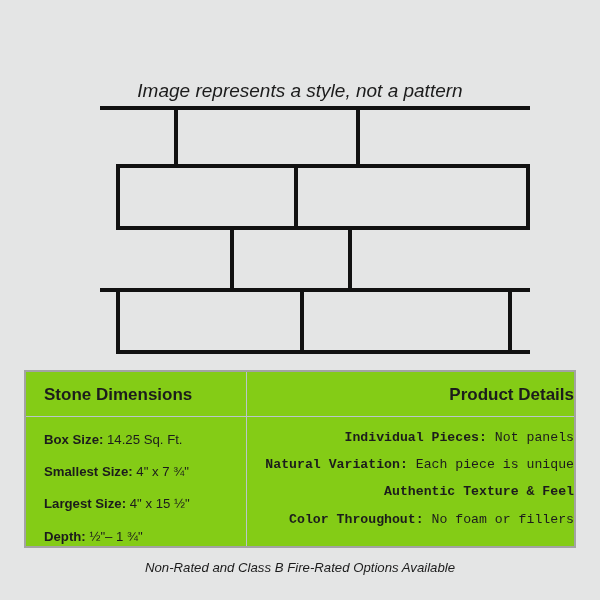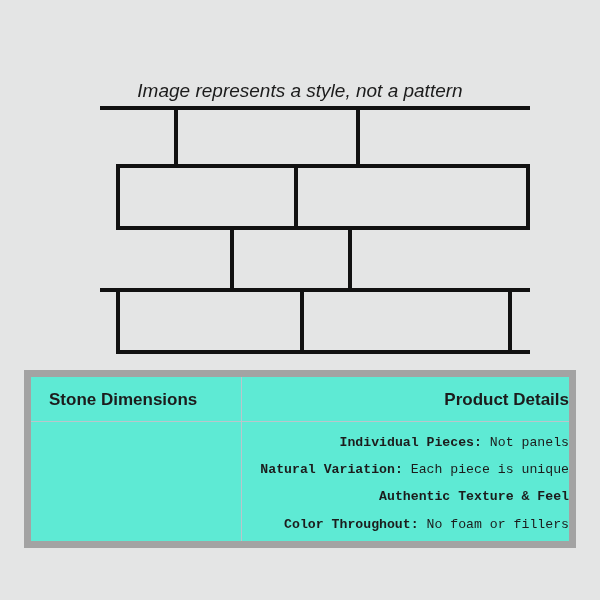--- a/index.html
+++ b/index.html
@@ -55,22 +55,22 @@
     display: block;
   }
 
   
   .info-table {
     position: absolute;
     left: 24px;
     top: 370px;
     width: 552px;
     height: 178px;
-    border: 7px solid #a3a3a3;
-    background: #5eead4;
+    border: 2px solid #a3a3a3;
+    background: #84cc16;
     box-sizing: border-box;
     display: flex;
   }
   .col {
     box-sizing: border-box;
     position: relative;
   }
   .col-left {
     width: 254px;
     border-right: 1px solid #b9c6cb;
@@ -153,20 +153,38 @@
         <line x1="18" y1="248" x2="428" y2="248"></line>
       </g>
     </svg>
   </div>
 
   <div class="info-table">
 
     <div class="col col-left">
       <div class="col-head">Stone Dimensions</div>
       <div class="head-rule"></div>
+      <div class="rows">
+        <div class="row">
+          <b>Box Size:</b>
+          <span>14.25 Sq. Ft.</span>
+        </div>
+        <div class="row">
+          <b>Smallest Size:</b>
+          <span>4" x 7 ¾"</span>
+        </div>
+        <div class="row">
+          <b>Largest Size:</b>
+          <span>4" x 15 ½"</span>
+        </div>
+        <div class="row">
+          <b>Depth:</b>
+          <span>½"– 1 ¾"</span>
+        </div>
+      </div>
     </div>
 
     <div class="col col-right">
       <div class="col-head">Product Details</div>
       <div class="head-rule"></div>
       <div class="rows">
         <div class="row">
           <b>Individual Pieces:</b>
           <span>Not panels</span>
         </div>
@@ -180,14 +198,15 @@
         </div>
         <div class="row">
           <b>Color Throughout:</b>
           <span>No foam or fillers</span>
         </div>
       </div>
     </div>
 
   </div>
 
+  <div class="footer">Non-Rated and Class B Fire-Rated Options Available</div>
 
 </div>
 
 </body></html>

